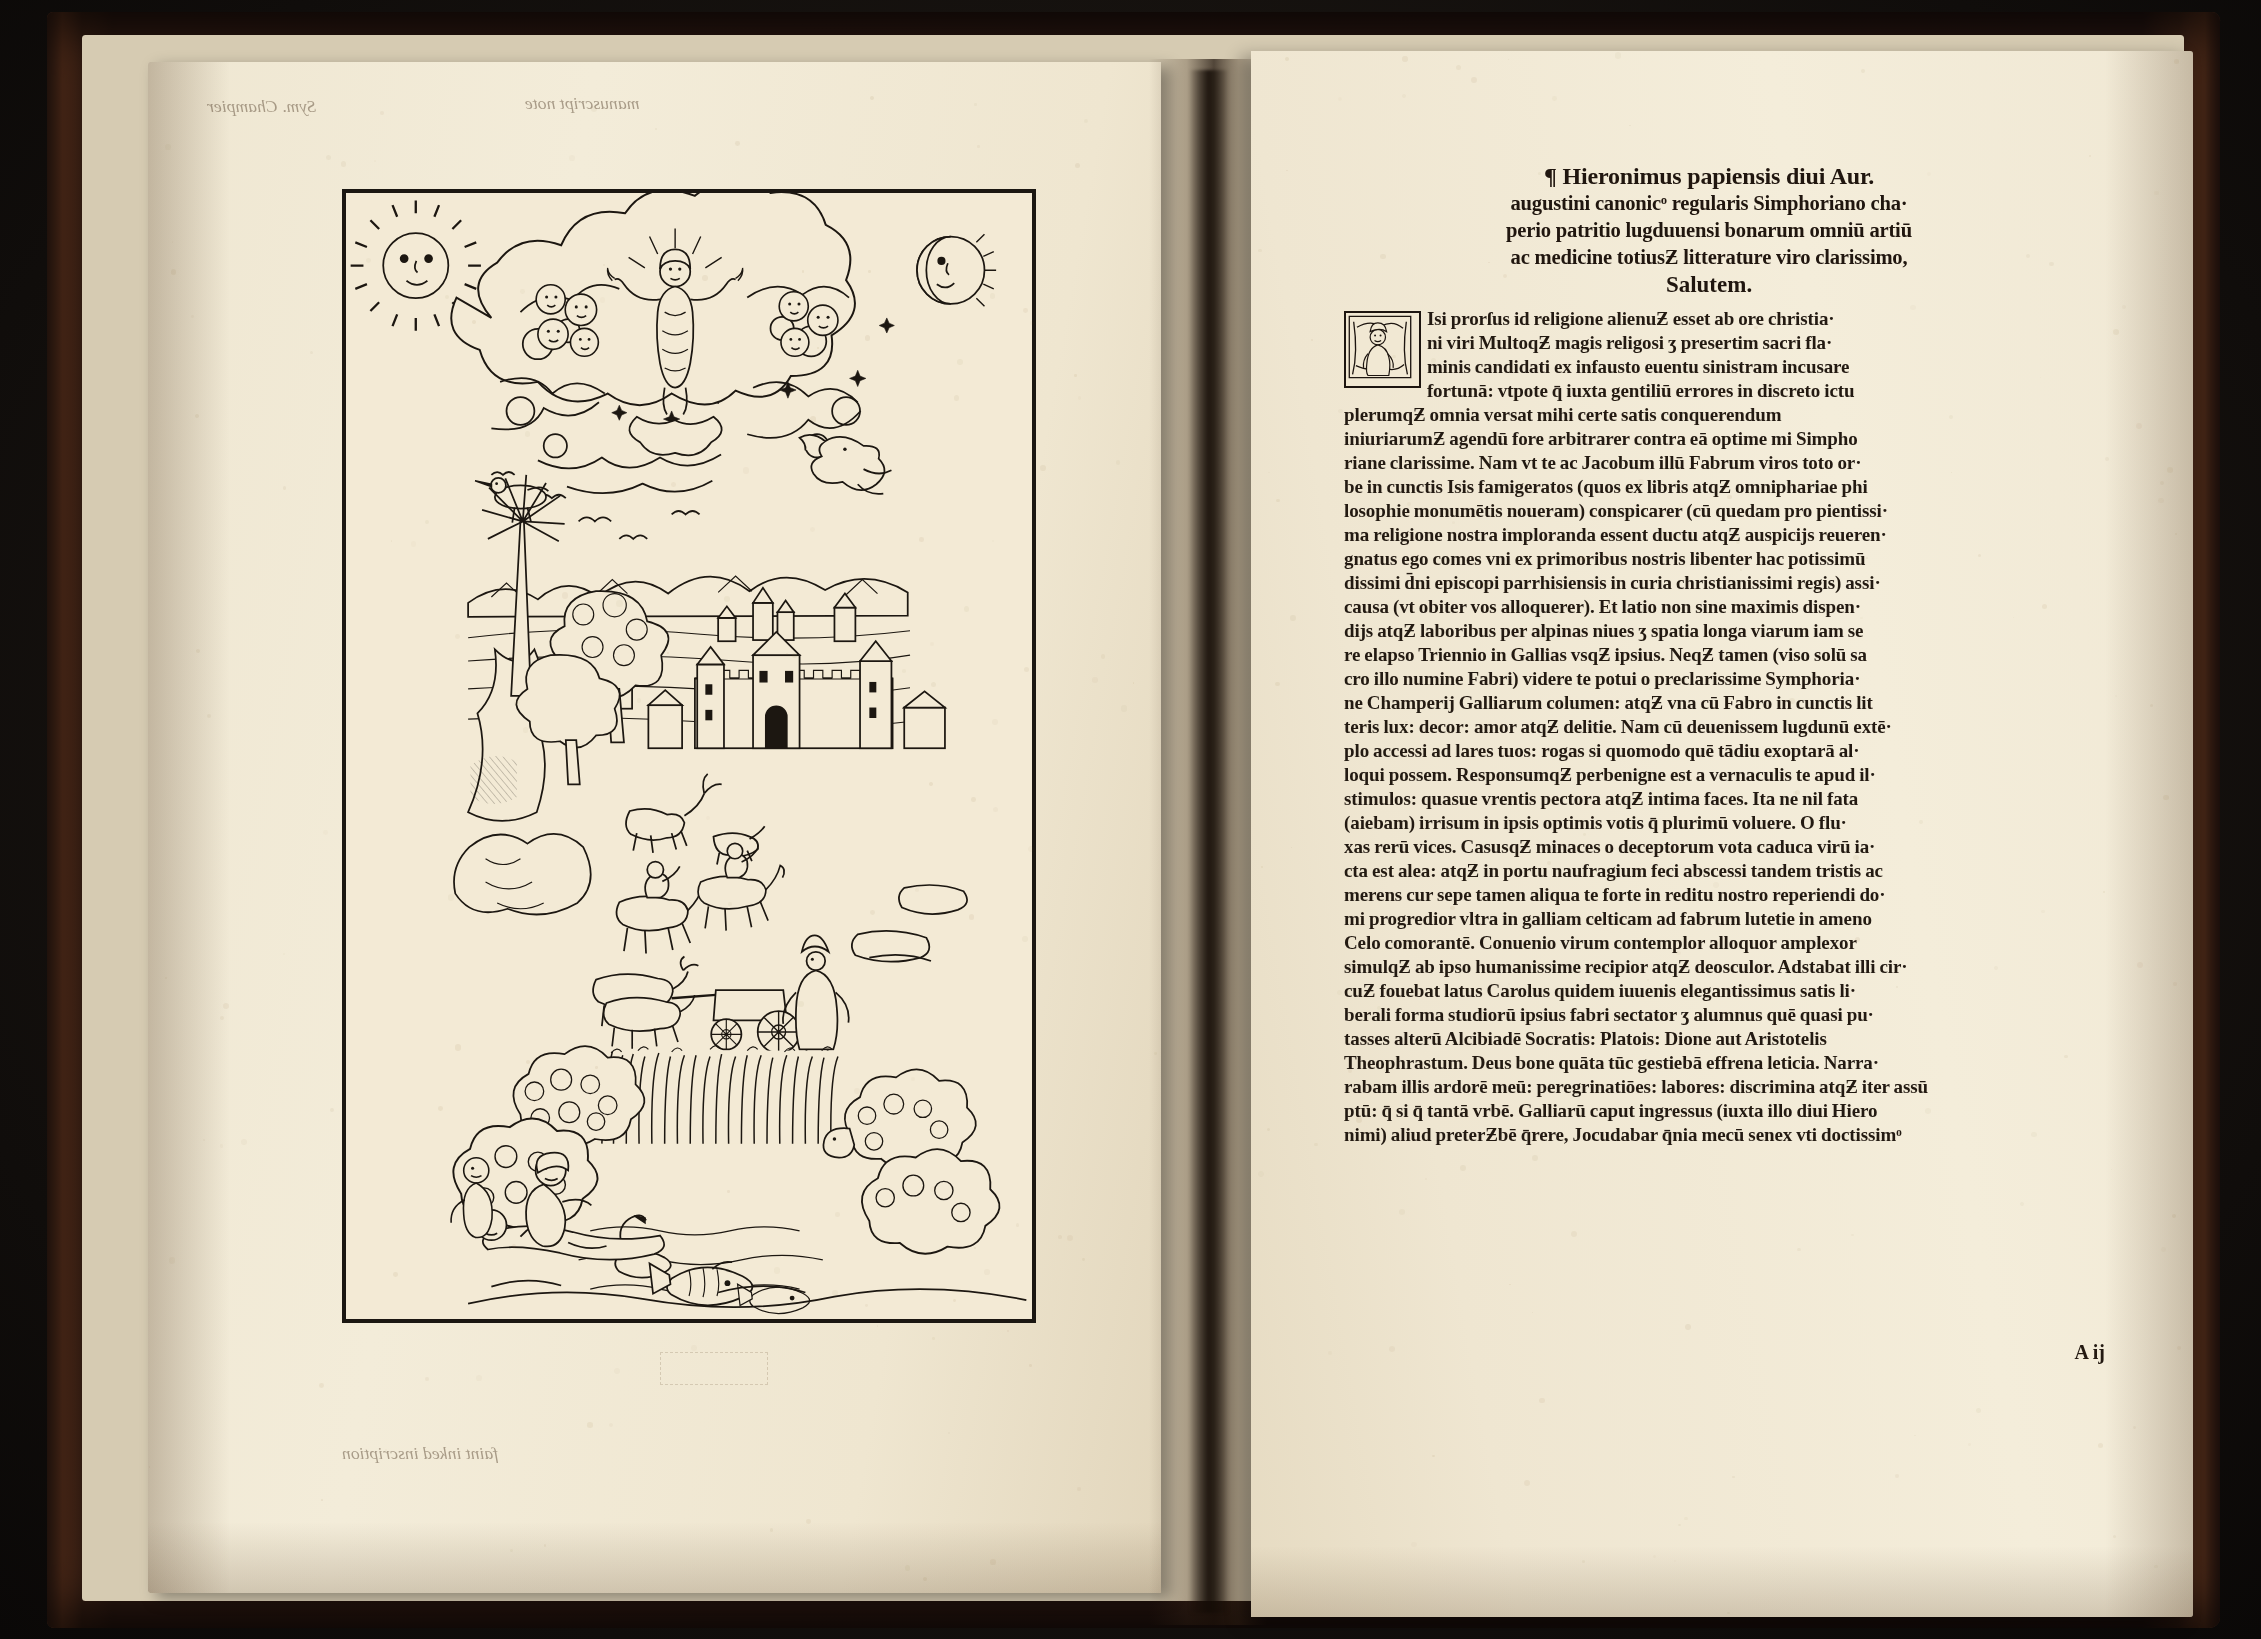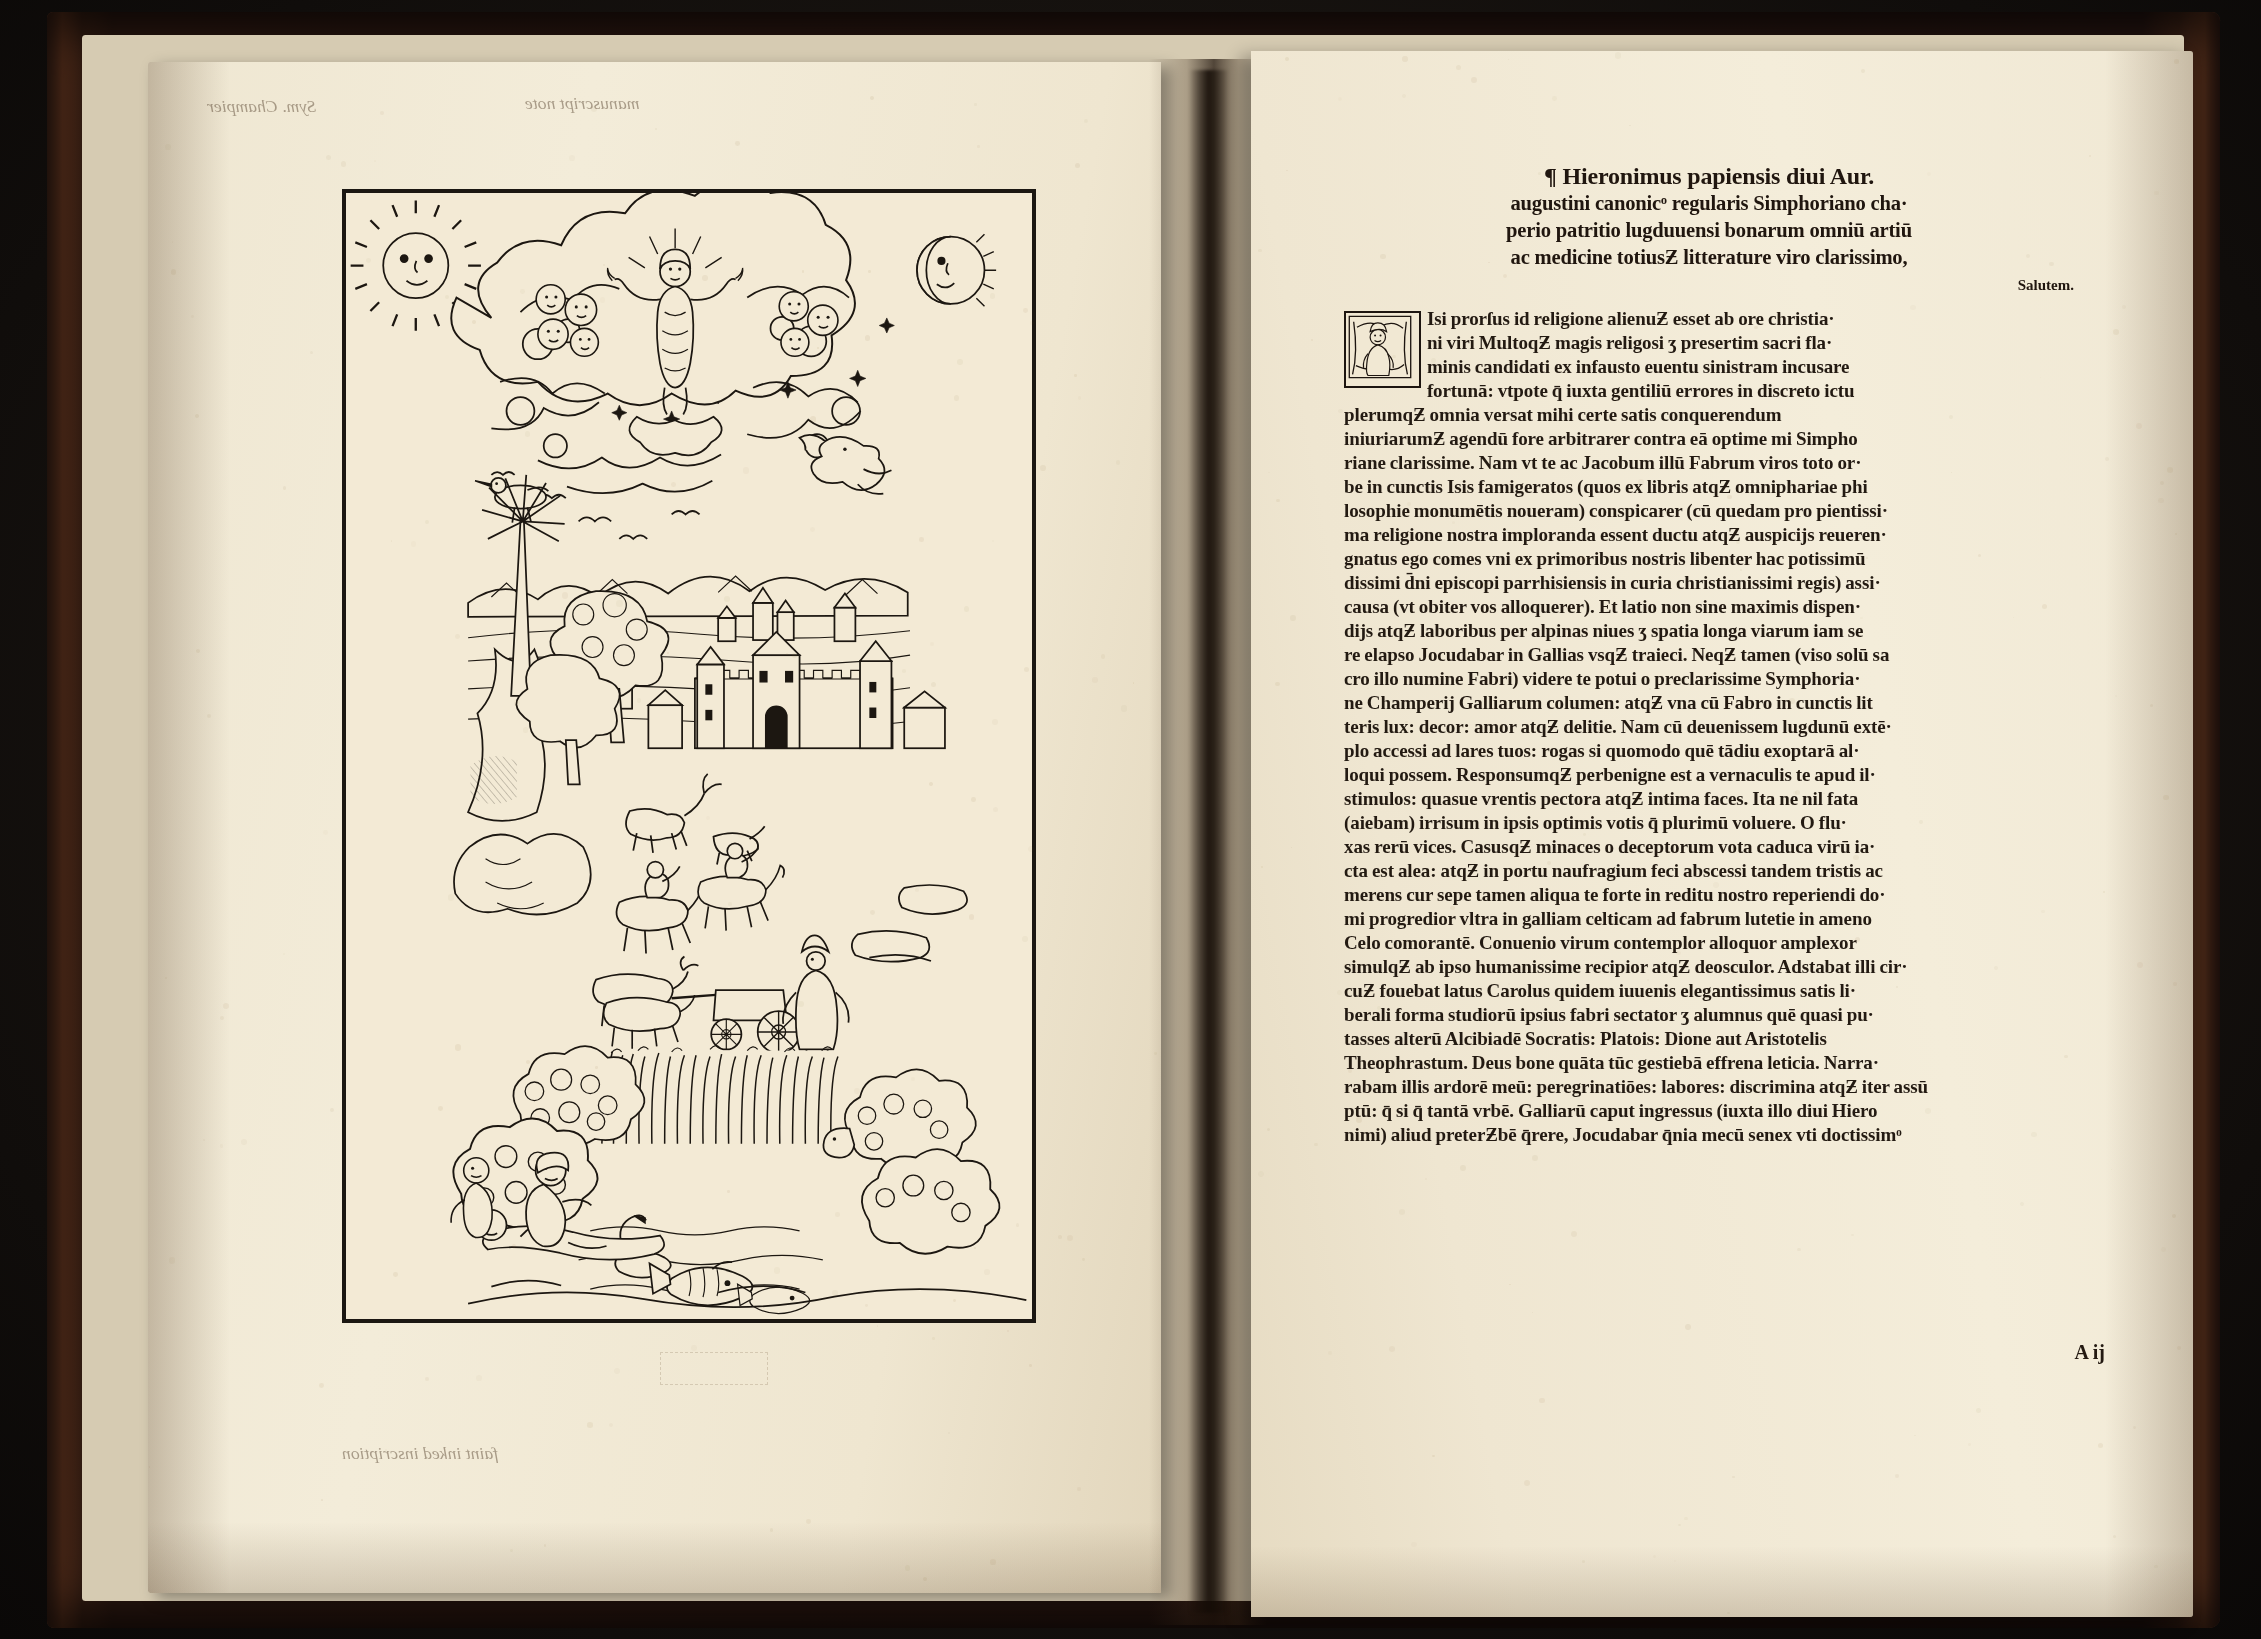--- a/index.html
+++ b/index.html
@@ -160,23 +160,23 @@
     letter-spacing: -0.2px;
     text-align: center;
     font-stretch: condensed;
   }
   .hdline.l1 { font-size: 24px; }
   .hdline.l2, .hdline.l3, .hdline.l4 { font-size: 20.6px; }
   .salutem {
     font-family: "Liberation Serif", serif;
     font-weight: 700;
     color: #20160f;
-    font-size: 15px;
+    font-size: 23px;
     line-height: 26px;
-    text-align: right;
+    text-align: center;
     margin-top: 1.2px;
   }
 
   
   #body {
     margin-top: 9.4px;
     position: relative;
     color: #231a12;
     font-weight: 700;
     font-size: 19px;
@@ -995,21 +995,21 @@
               <div class="bodyline">plerumqƵ omnia versat mihi certe satis conquerendum</div>
               <div class="bodyline">iniuriarumƵ agendū fore arbitrarer contra eā optime mi Simpho</div>
               <div class="bodyline">riane clarissime. Nam vt te ac Jacobum illū Fabrum viros toto or·</div>
               <div class="bodyline">be in cunctis Isis famigeratos (quos ex libris atqƵ omniphariae phi</div>
               <div class="bodyline">losophie monumētis noueram) conspicarer (cū quedam pro pientissi·</div>
               <div class="bodyline">ma religione nostra imploranda essent ductu atqƵ auspicijs reueren·</div>
               <div class="bodyline">gnatus ego comes vni ex primoribus nostris libenter hac potissimū</div>
               <div class="bodyline">dissimi d̄ni episcopi parrhisiensis in curia christianissimi regis) assi·</div>
               <div class="bodyline">causa (vt obiter vos alloquerer). Et latio non sine maximis dispen·</div>
               <div class="bodyline">dijs atqƵ laboribus per alpinas niues ʒ spatia longa viarum iam se</div>
-              <div class="bodyline">re elapso Jocudabar in Gallias vsqƵ traieci. NeqƵ tamen (viso solū sa</div>
+              <div class="bodyline">re elapso Triennio in Gallias vsqƵ ipsius. NeqƵ tamen (viso solū sa</div>
               <div class="bodyline">cro illo numine Fabri) videre te potui o preclarissime Symphoria·</div>
               <div class="bodyline">ne Champerij Galliarum columen: atqƵ vna cū Fabro in cunctis lit</div>
               <div class="bodyline">teris lux: decor: amor atqƵ delitie. Nam cū deuenissem lugdunū extē·</div>
               <div class="bodyline">plo accessi ad lares tuos: rogas si quomodo quē tādiu exoptarā al·</div>
               <div class="bodyline">loqui possem. ResponsumqƵ perbenigne est a vernaculis te apud il·</div>
               <div class="bodyline">stimulos: quasue vrentis pectora atqƵ intima faces. Ita ne nil fata</div>
               <div class="bodyline">(aiebam) irrisum in ipsis optimis votis q̄ plurimū voluere. O flu·</div>
               <div class="bodyline">xas rerū vices. CasusqƵ minaces o deceptorum vota caduca virū ia·</div>
               <div class="bodyline">cta est alea: atqƵ in portu naufragium feci abscessi tandem tristis ac</div>
               <div class="bodyline">merens cur sepe tamen aliqua te forte in reditu nostro reperiendi do·</div>

